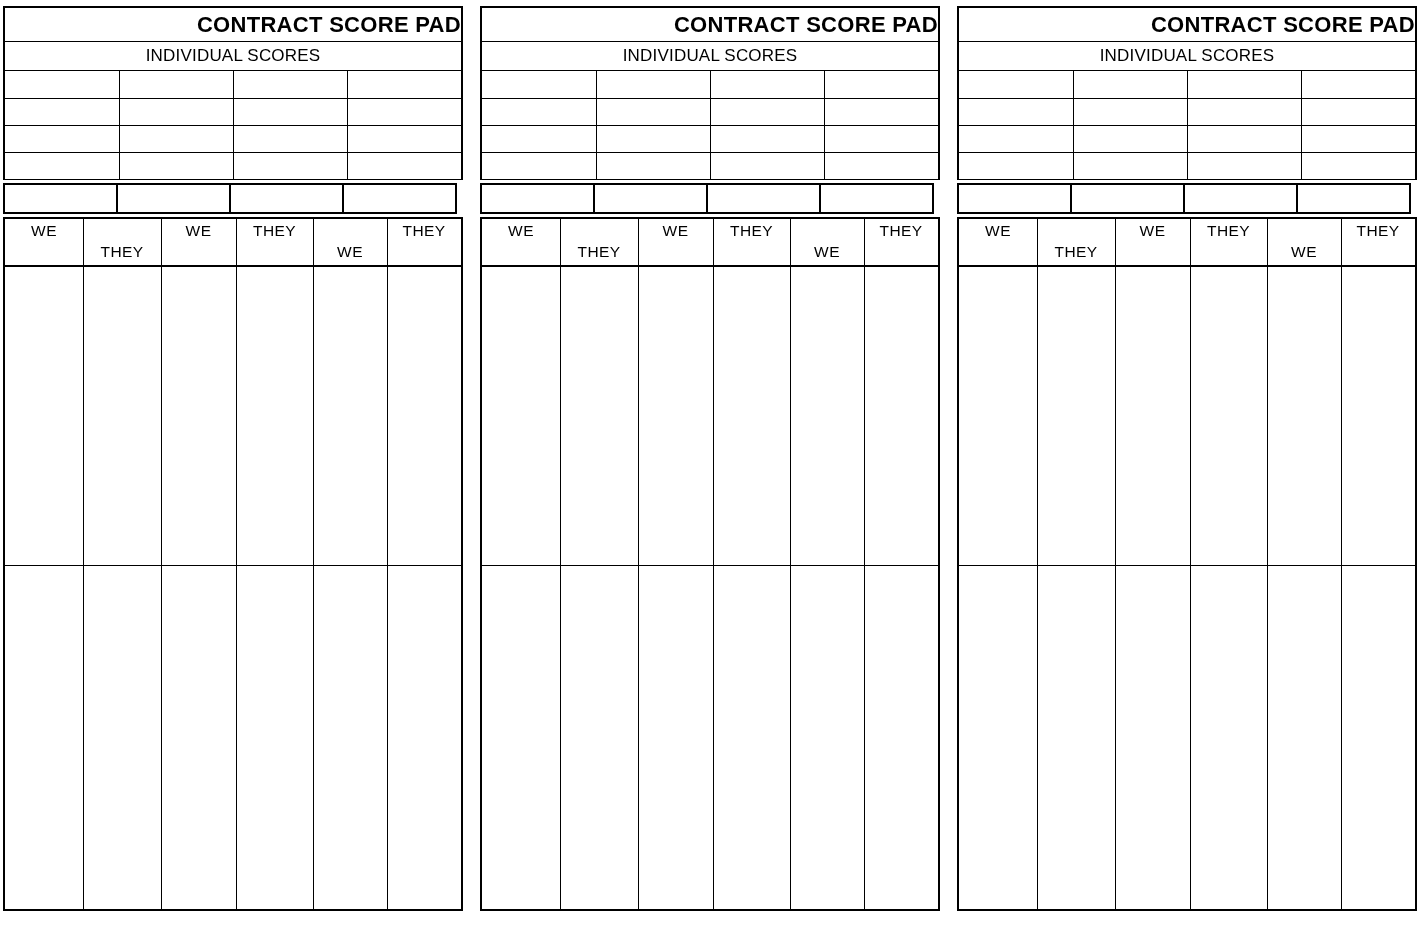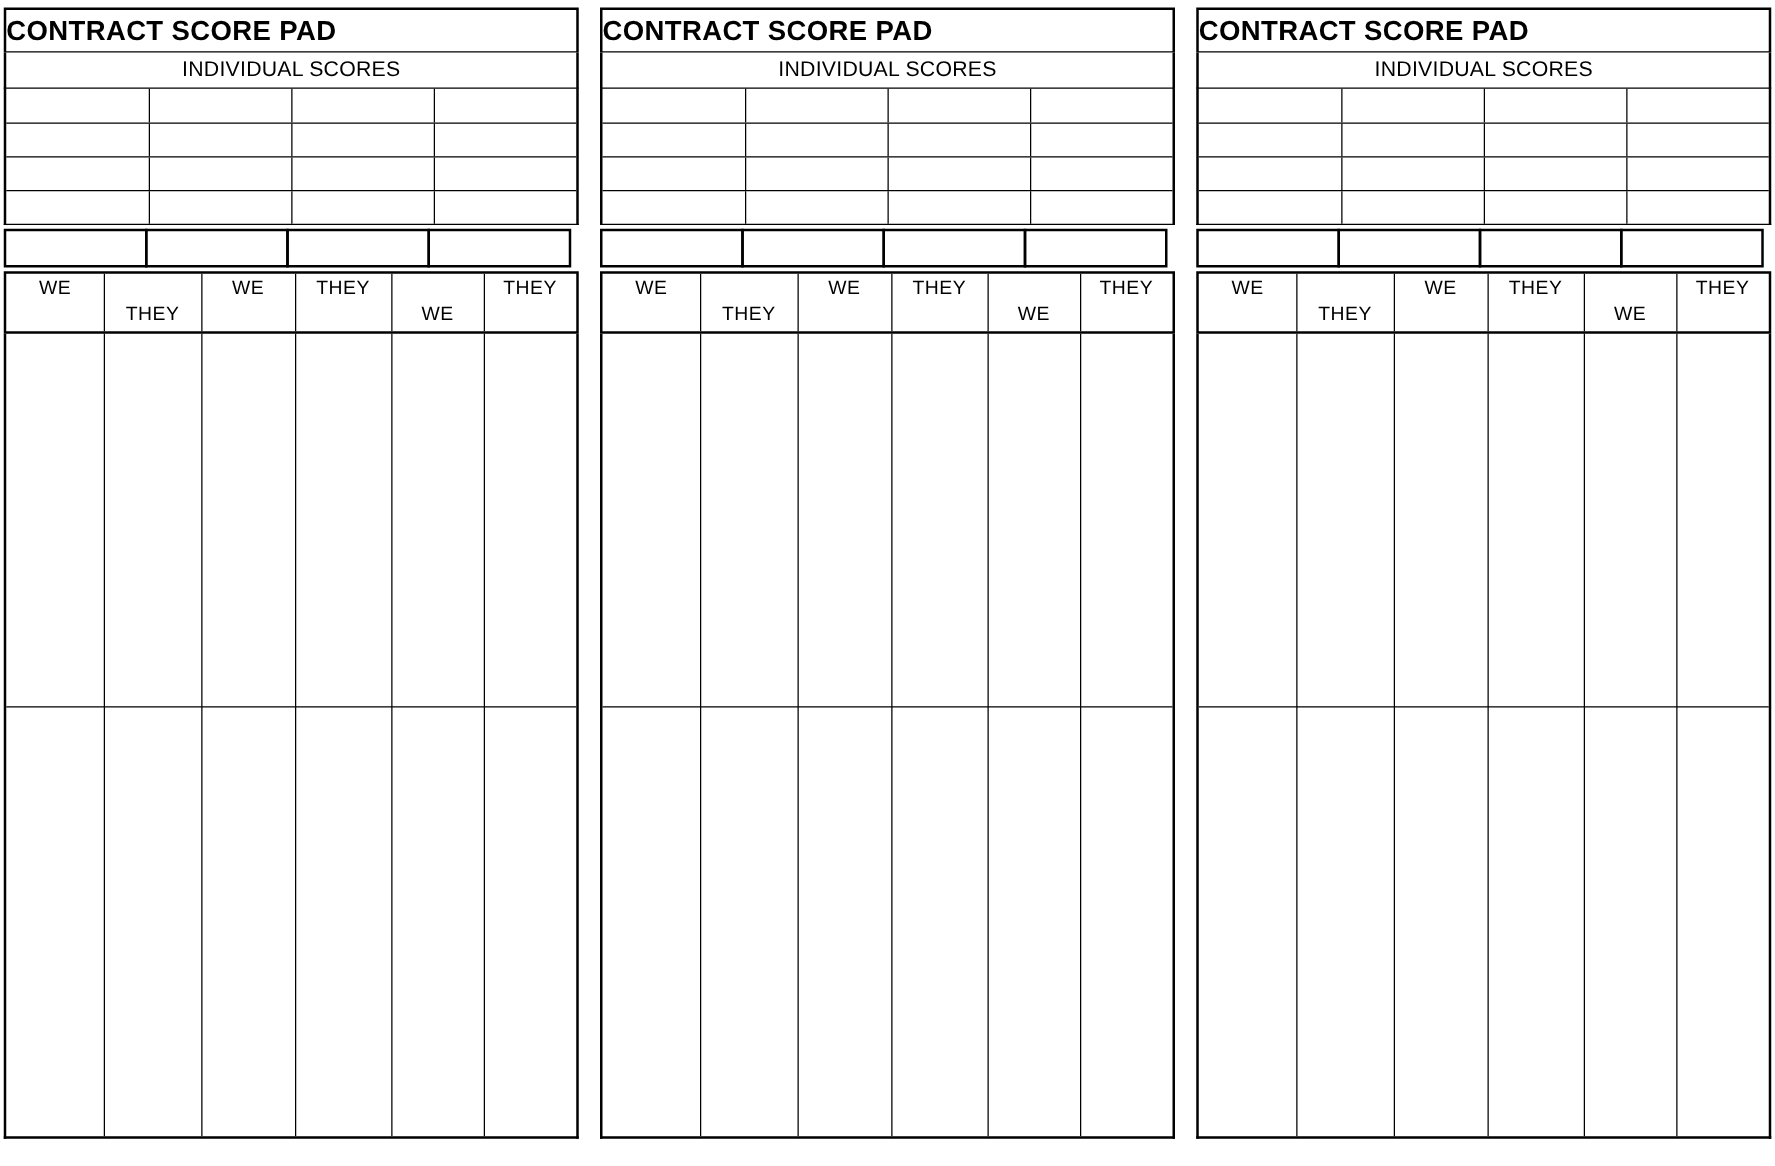--- a/index.html
+++ b/index.html
@@ -25,21 +25,21 @@
   #pad-0 { left: 3px; }
   #pad-1 { left: 480px; }
   #pad-2 { left: 957px; }
 
   .pad-title-box {
     border: 2px solid #000;
     border-bottom: 1px solid #000;
     height: 36px;
     display: flex;
     align-items: center;
-    justify-content: flex-start;
+    justify-content: flex-end;
     box-sizing: border-box;
   }
   .pad-title {
     font-size: 22px;
     font-weight: bold;
     letter-spacing: 0.3px;
     white-space: nowrap;
   }
 
   .pad-subtitle-box {

